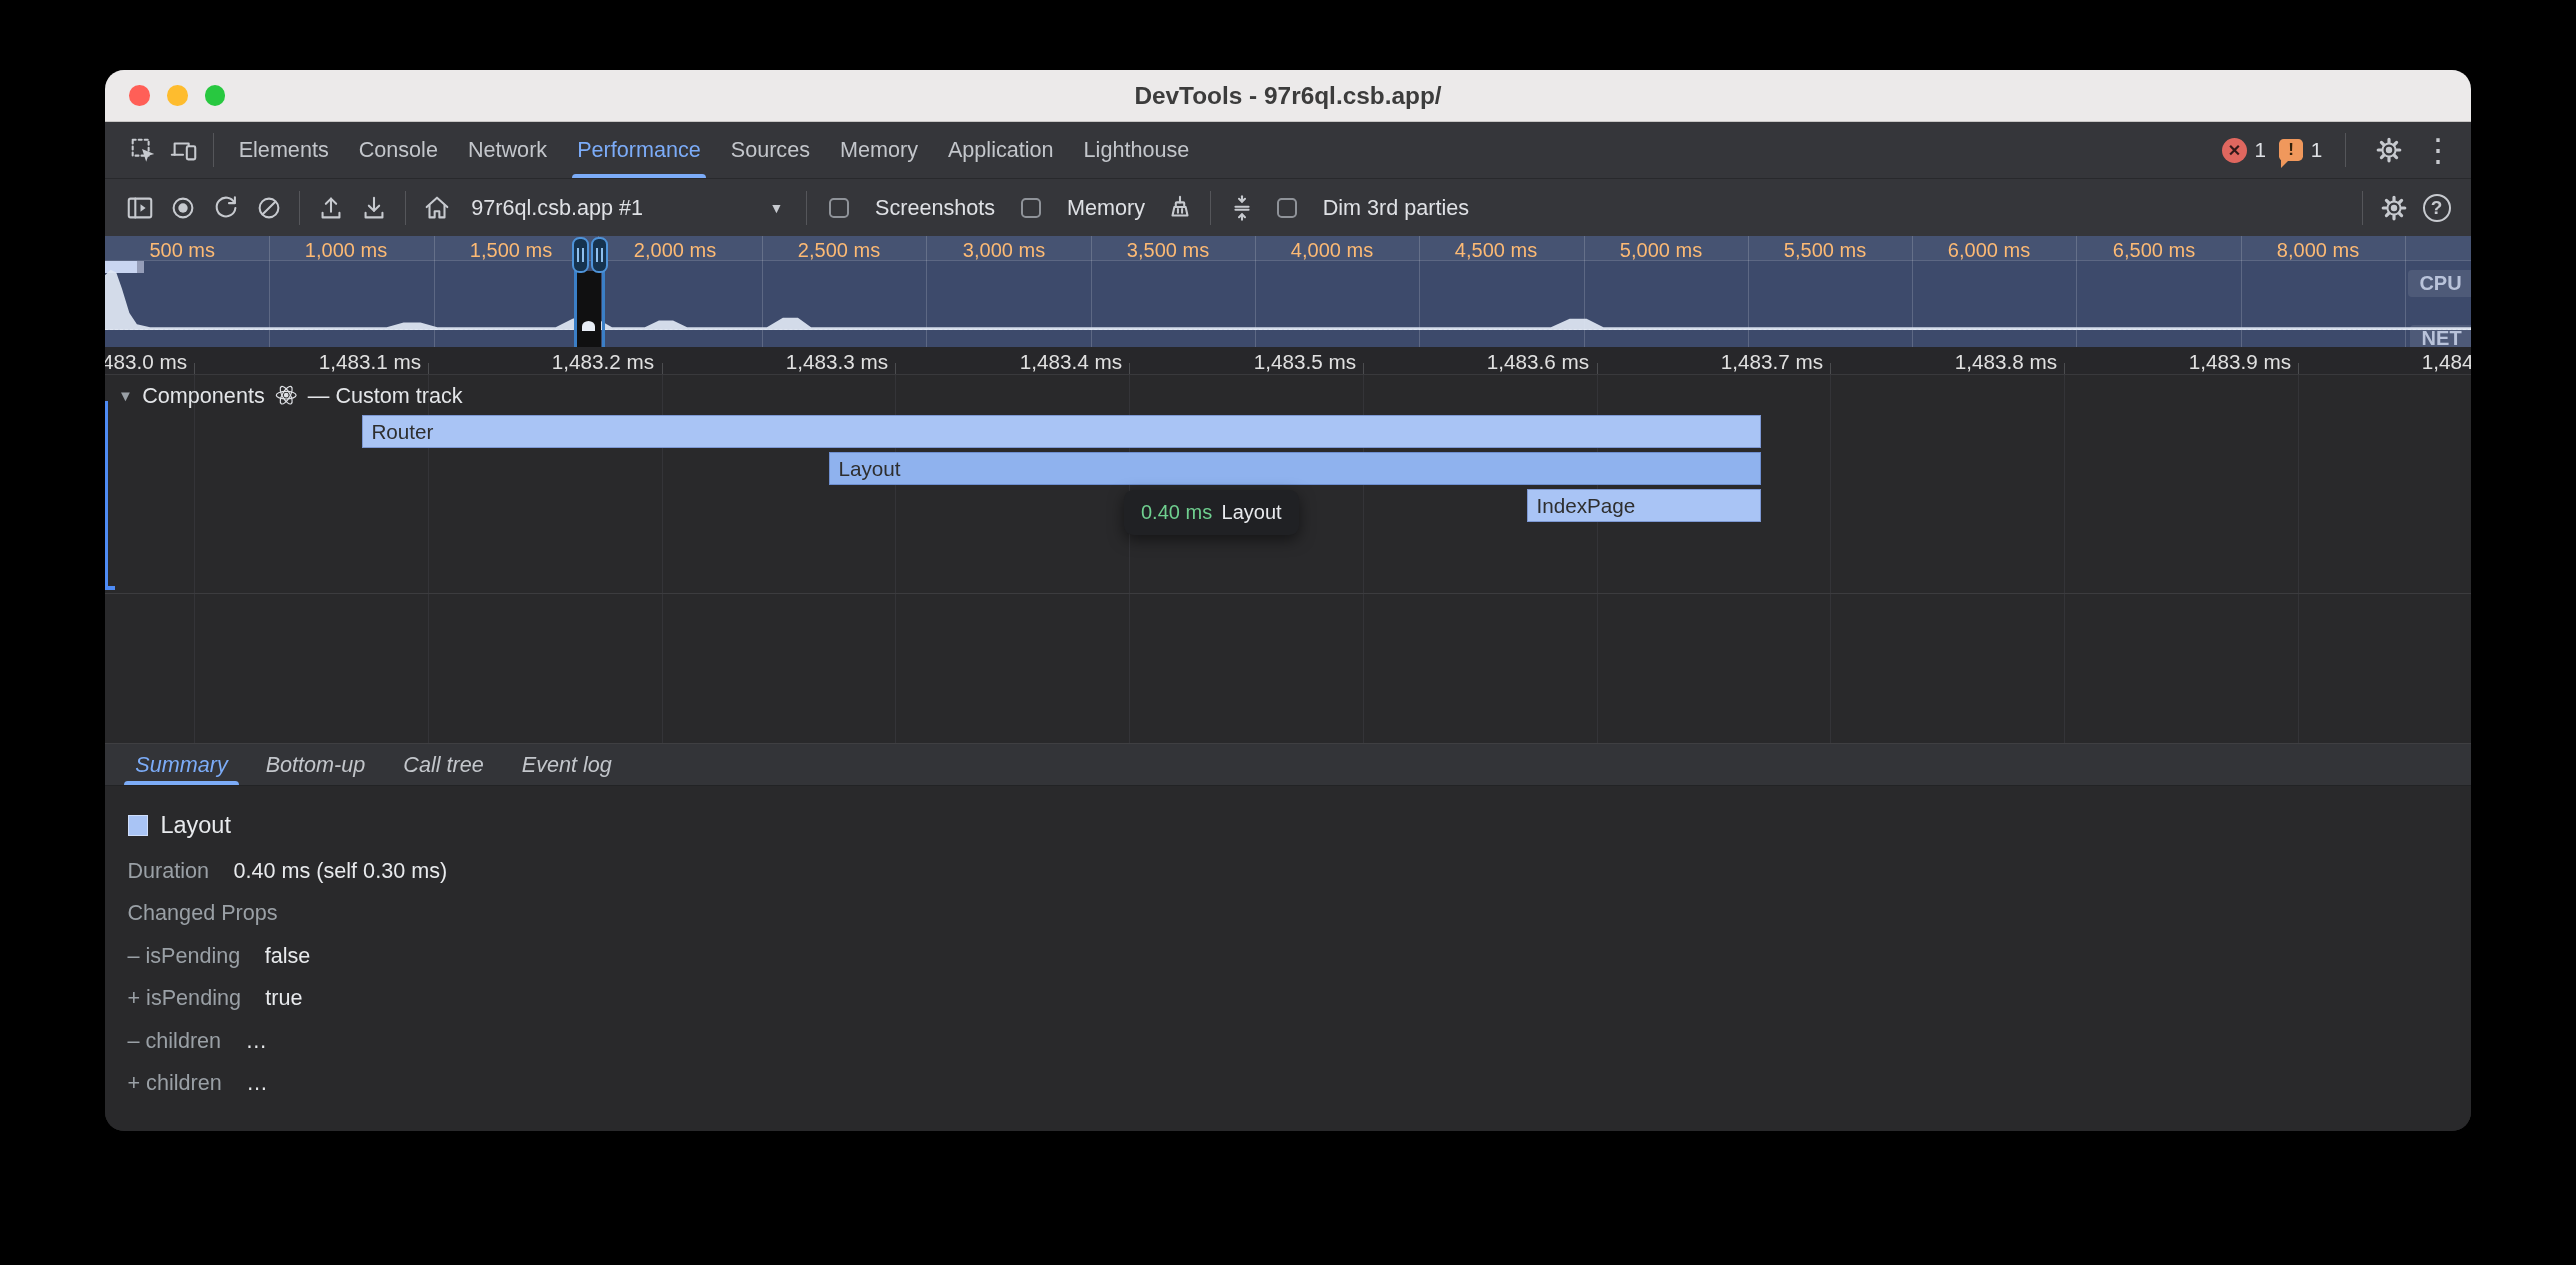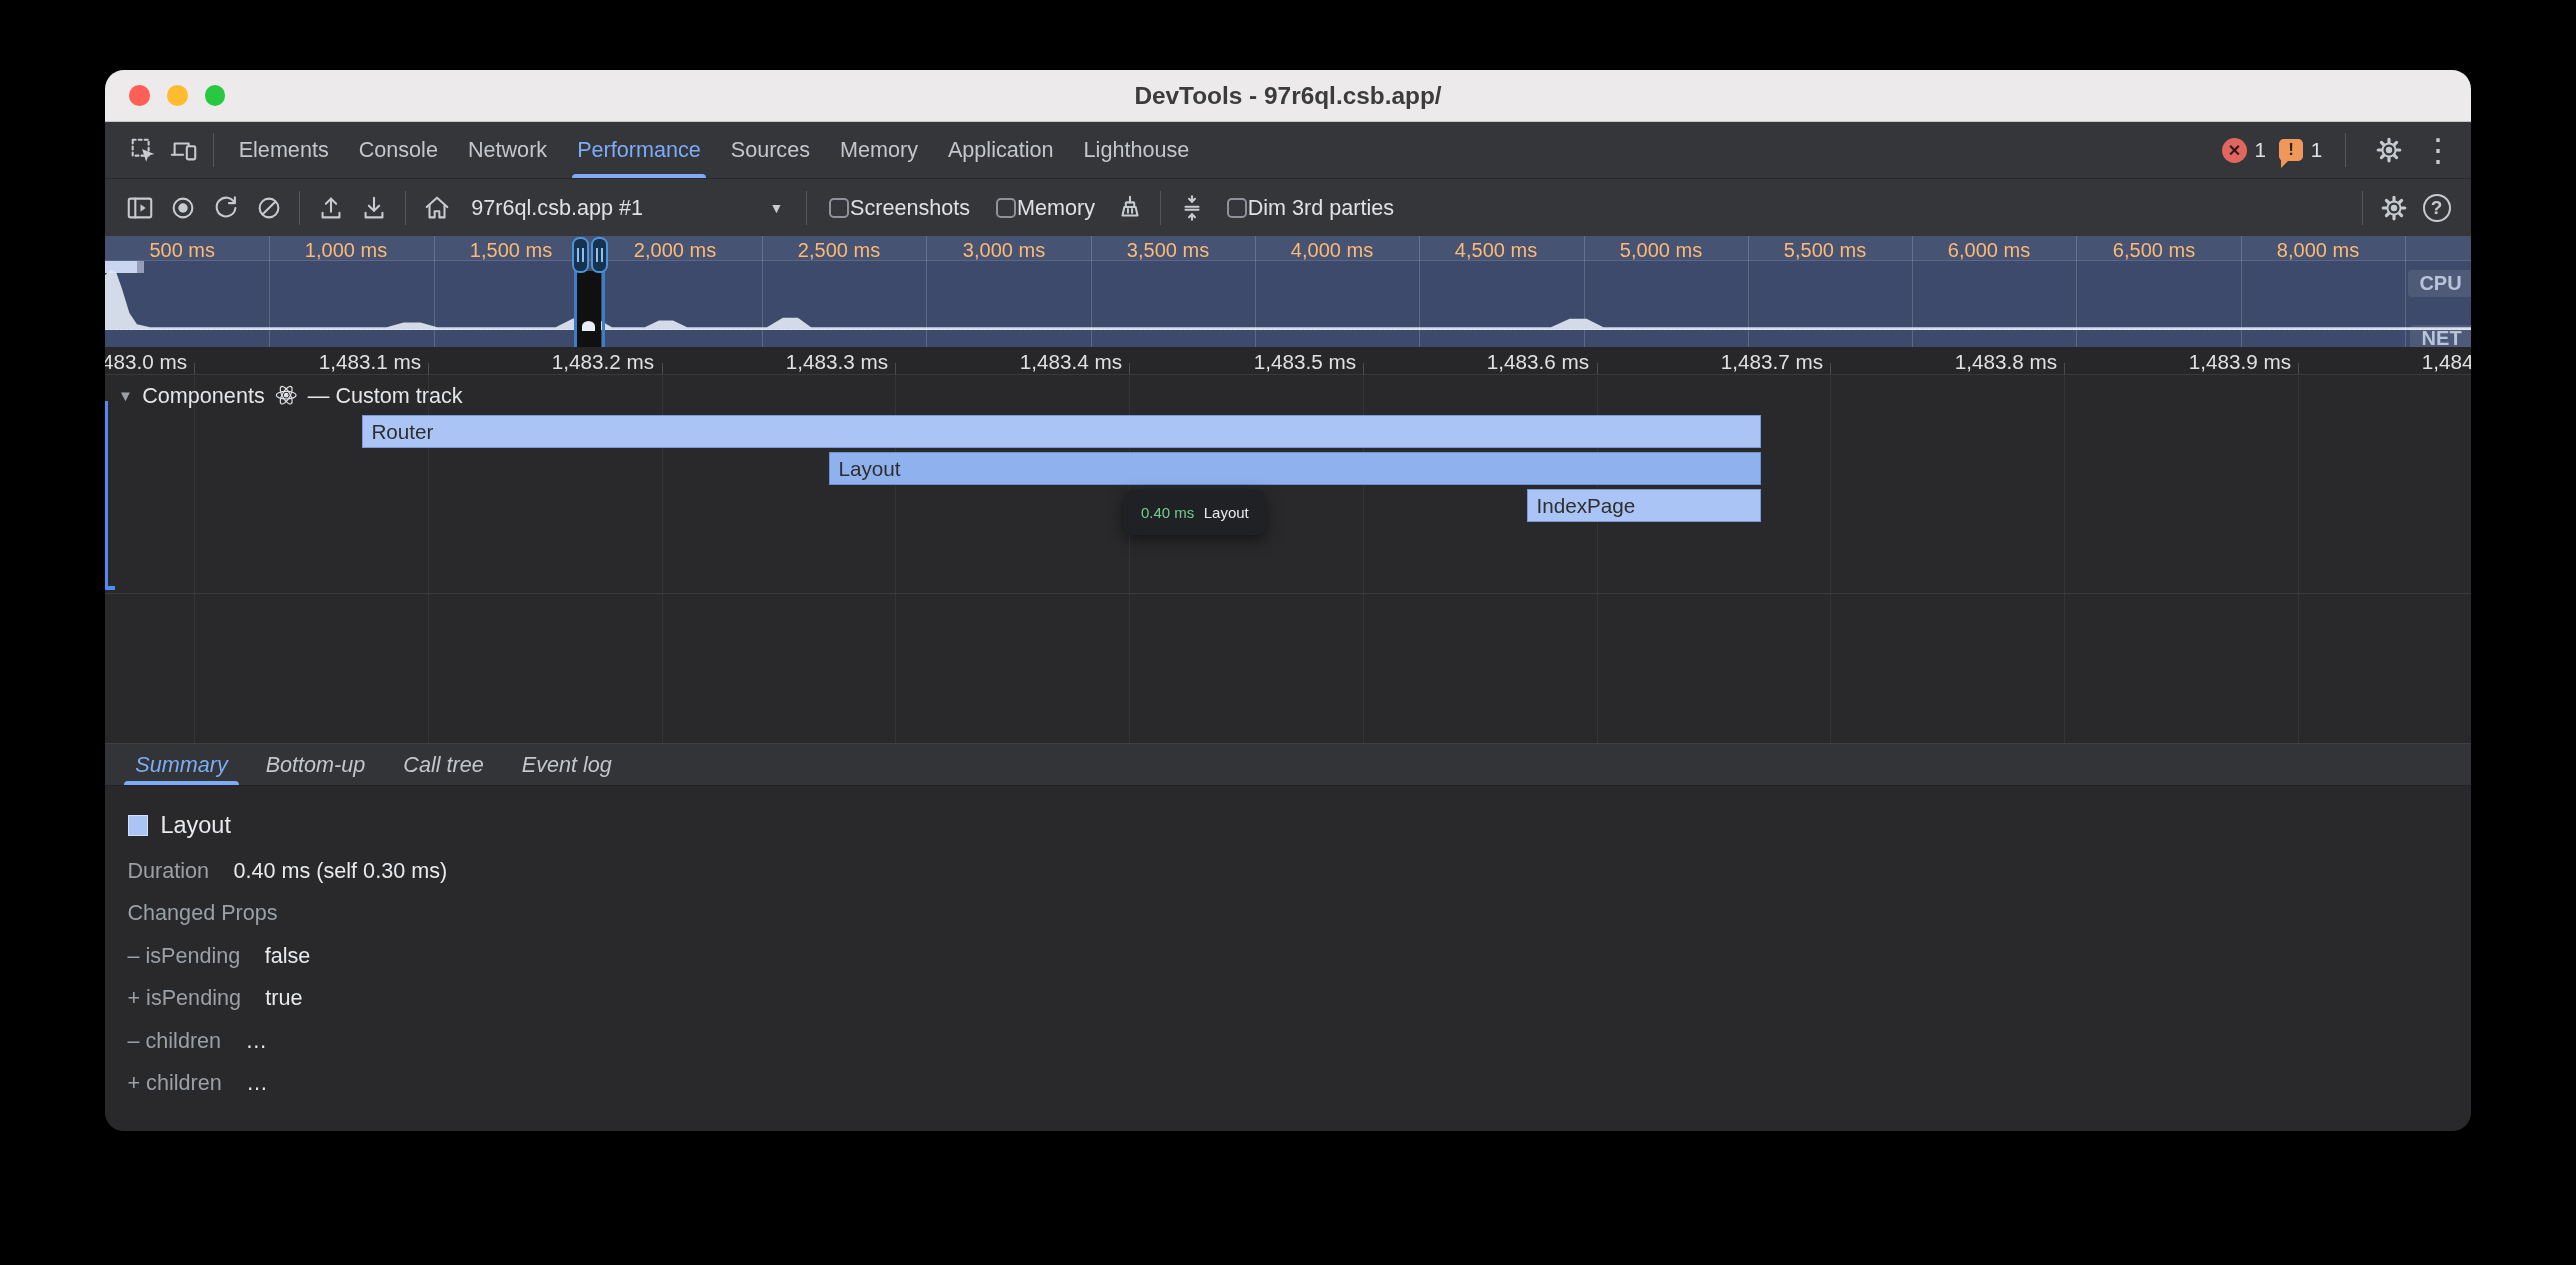--- a/index.html
+++ b/index.html
@@ -47,21 +47,21 @@
 
   
   .ptoolbar { height:58px; background:#35363a; border-top:0.9px solid #28292c;
               display:flex; align-items:center; padding:0 13px; }
   .tbtn { width:43px; height:43px; display:flex; align-items:center;
           justify-content:center; border-radius:3.8px; flex:none; }
   .select { display:flex; align-items:center; justify-content:space-between;
             width:338px; height:43px; padding:0 13px; font-size:21.6px;
             color:#dfe1e5; flex:none; }
   .caret { font-size:14px; color:#c7cacf; }
-  .check { display:flex; align-items:center; gap:1px; margin:0 13px; flex:none; }
+  .check { display:flex; align-items:center; gap:26px; margin:0 13px; flex:none; }
   .cbox { width:20px; height:20px; border:2.3px solid #8f9399; border-radius:4.7px;
           background:transparent; }
   .clabel { font-size:21.6px; color:#dfe1e5; white-space:nowrap; }
   .ptool-right { margin-left:auto; display:flex; align-items:center; }
   .help-circle { width:28px; height:28px; border:2.3px solid #c7cacf; border-radius:50%;
                  color:#c7cacf; font-size:19px; font-weight:bold; display:flex;
                  align-items:center; justify-content:center; }
 
   
   .minimap { position:relative; height:111px; background:#3d4a6b; overflow:hidden; }
@@ -115,21 +115,21 @@
   .bracket-foot { position:absolute; left:0; top:211px; width:10.3px; height:3.8px;
                   background:#4e8bf5; }
   .bar { position:absolute; height:33px; display:flex; align-items:center;
          padding-left:8.4px; font-size:20.7px; color:#2e2e2e;
          border:0.9px solid rgba(70,100,170,0.45); white-space:nowrap; overflow:hidden; }
   .bar.b0 { left:257px; top:40px; width:1399px; background:#a9c4f5; }
   .bar.b1 { left:724px; top:77px; width:932px; background:#8fb2ee; }
   .bar.b2 { left:1422px; top:114px; width:234px; background:#a9c4f5; }
   .tooltip { position:absolute; left:1019px; top:115px; height:45px;
              background:#202124; border-radius:9.4px; display:flex;
-             align-items:center; gap:9.4px; padding:0 17px; font-size:15px;
+             align-items:center; gap:9.4px; padding:0 17px; font-size:20px;
              box-shadow:0 4.7px 15px rgba(0,0,0,0.5); z-index:3; }
   .tt-dur { color:#6fcf8f; } .tt-name { color:#e8eaed; }
 
   
   .bottom-tabs { height:42px; background:#333438; border-bottom:0.9px solid #222325;
                  display:flex; align-items:stretch; padding-left:11.3px; }
   .btab { position:relative; line-height:42px; padding:0 19px; font-size:21.6px;
           color:#c3c6cb; white-space:nowrap;font-style:italic; }
   .btab.active { color:#7cacf8; }
   .btab.active::after { content:""; position:absolute; left:7.5px; right:7.5px;

